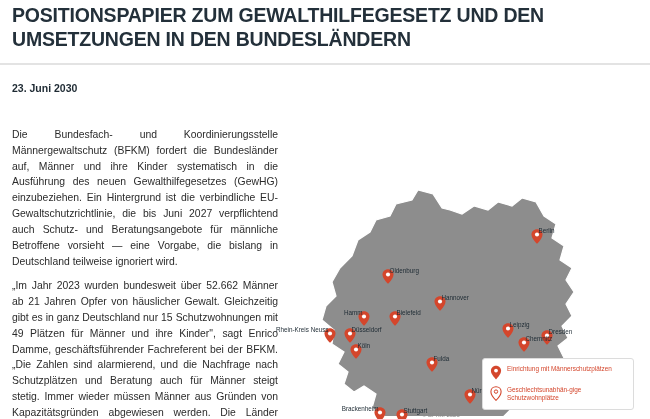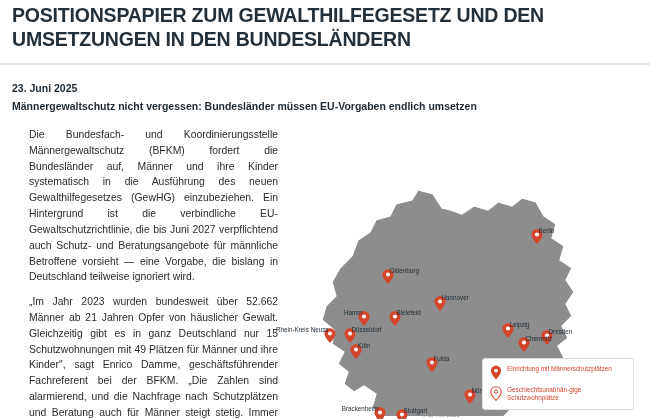--- a/index.html
+++ b/index.html
@@ -58,21 +58,21 @@
     position: absolute;
     left: 12px;
     top: 127px;
     width: 266px;
     font-size: 10.4px;
     line-height: 1.52;
     color: #2b2b2b;
     text-align: justify;
   }
   .body-col p {
-    margin: 0 0 9px 17px;
+    margin: 0 0 9px 0;
   }
   
   .map-wrap {
     position: absolute;
     left: 292px;
     top: 120px;
     width: 346px;
     height: 296px;
   }
   .map-svg {
@@ -137,22 +137,21 @@
   }
 </style>
 </head>
 <body>
 
 <div id="page">
 
   <div class="headline">POSITIONSPAPIER ZUM GEWALTHILFEGESETZ UND DEN UMSETZUNGEN IN DEN BUNDESLÄNDERN</div>
   <div class="rule"></div>
 
-  <div class="date">23. Juni 2025</div>
-  <div class="subhead">Männergewaltschutz nicht vergessen: Bundesländer müssen EU-Vorgaben endlich umsetzen</div>
+  <div class="date">23. Juni 2030</div>
 
   <div class="body-col">
     <p>Die Bundesfach- und Koordinierungsstelle Männergewaltschutz (BFKM) fordert die Bundesländer auf, Männer und ihre Kinder systematisch in die Ausführung des neuen Gewalthilfegesetzes (GewHG) einzubeziehen. Ein Hintergrund ist die verbindliche EU-Gewaltschutzrichtlinie, die bis Juni 2027 verpflichtend auch Schutz- und Beratungsangebote für männliche Betroffene vorsieht — eine Vorgabe, die bislang in Deutschland teilweise ignoriert wird.</p>
     <p>„Im Jahr 2023 wurden bundesweit über 52.662 Männer ab 21 Jahren Opfer von häuslicher Gewalt. Gleichzeitig gibt es in ganz Deutschland nur 15 Schutzwohnungen mit 49 Plätzen für Männer und ihre Kinder", sagt Enrico Damme, geschäftsführender Fachreferent bei der BFKM. „Die Zahlen sind alarmierend, und die Nachfrage nach Schutzplätzen und Beratung auch für Männer steigt stetig. Immer wieder müssen Männer aus Gründen von Kapazitätsgründen abgewiesen werden. Die Länder müssen ihrer Verantwortung nachkommen und bestehende Schutzprojekte in die Regelförderung</p>
   </div>
 
   <div class="map-wrap">
     <svg class="map-svg" width="346" height="296" viewBox="0 0 346 296">
       <path fill="#8d8d8d" stroke="#ffffff" stroke-width="1.2" d="M150 88 L141 74 L126 70 L120 80 L104 84 L98 96 L84 100 L78 112
            L66 120 L60 136 L48 148 L40 162 L44 176 L34 186 L30 200 L42 210

